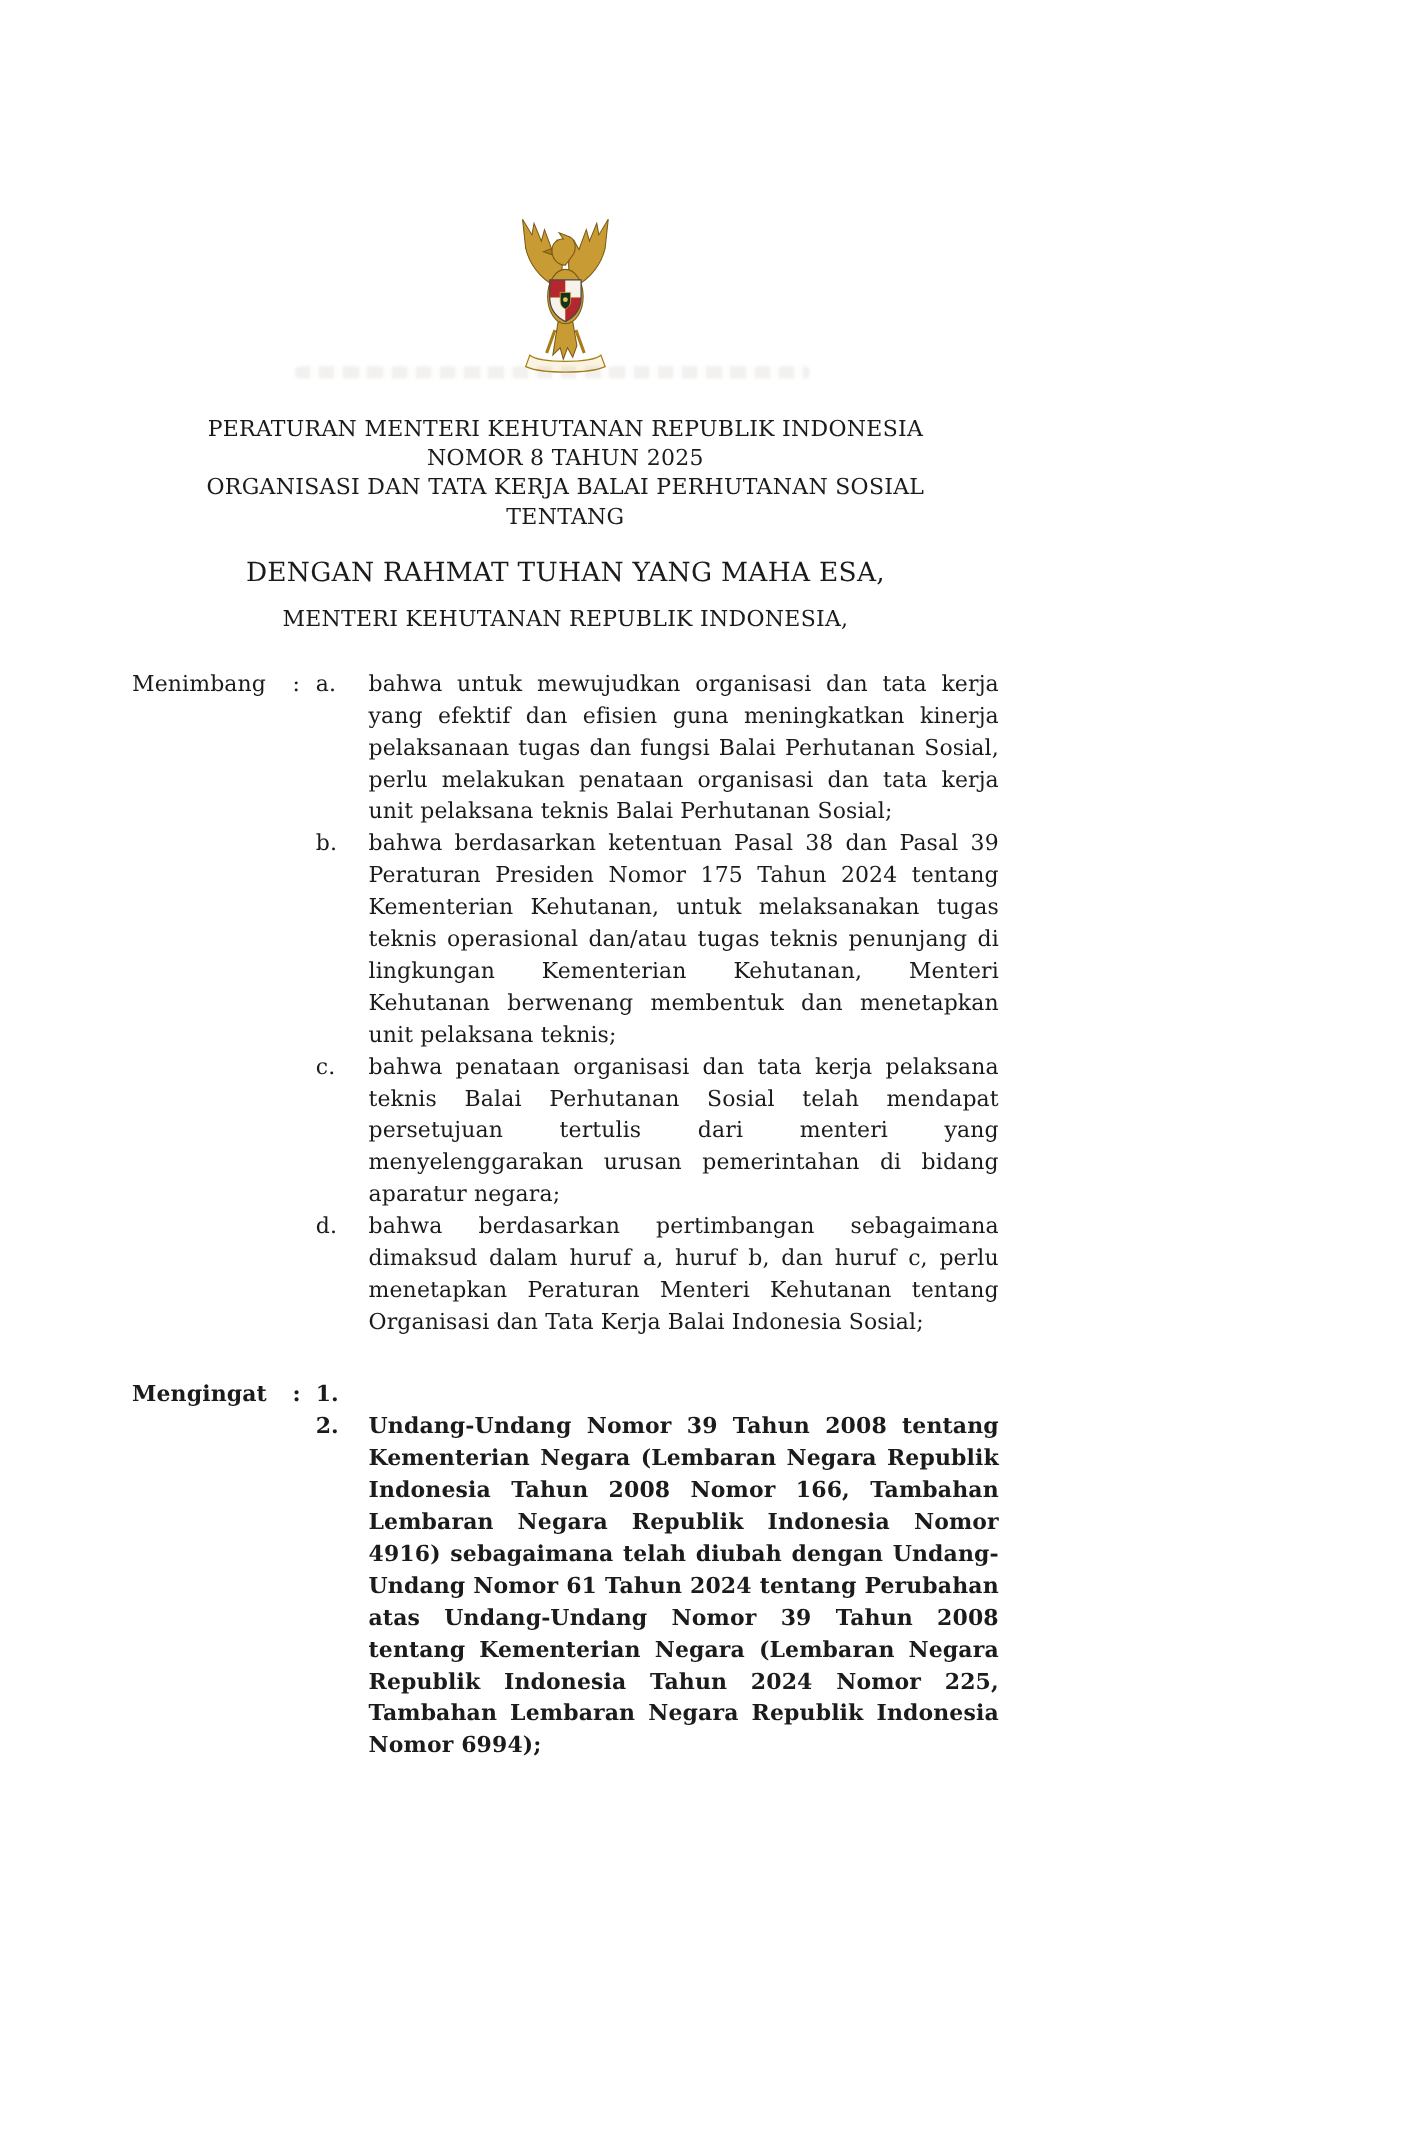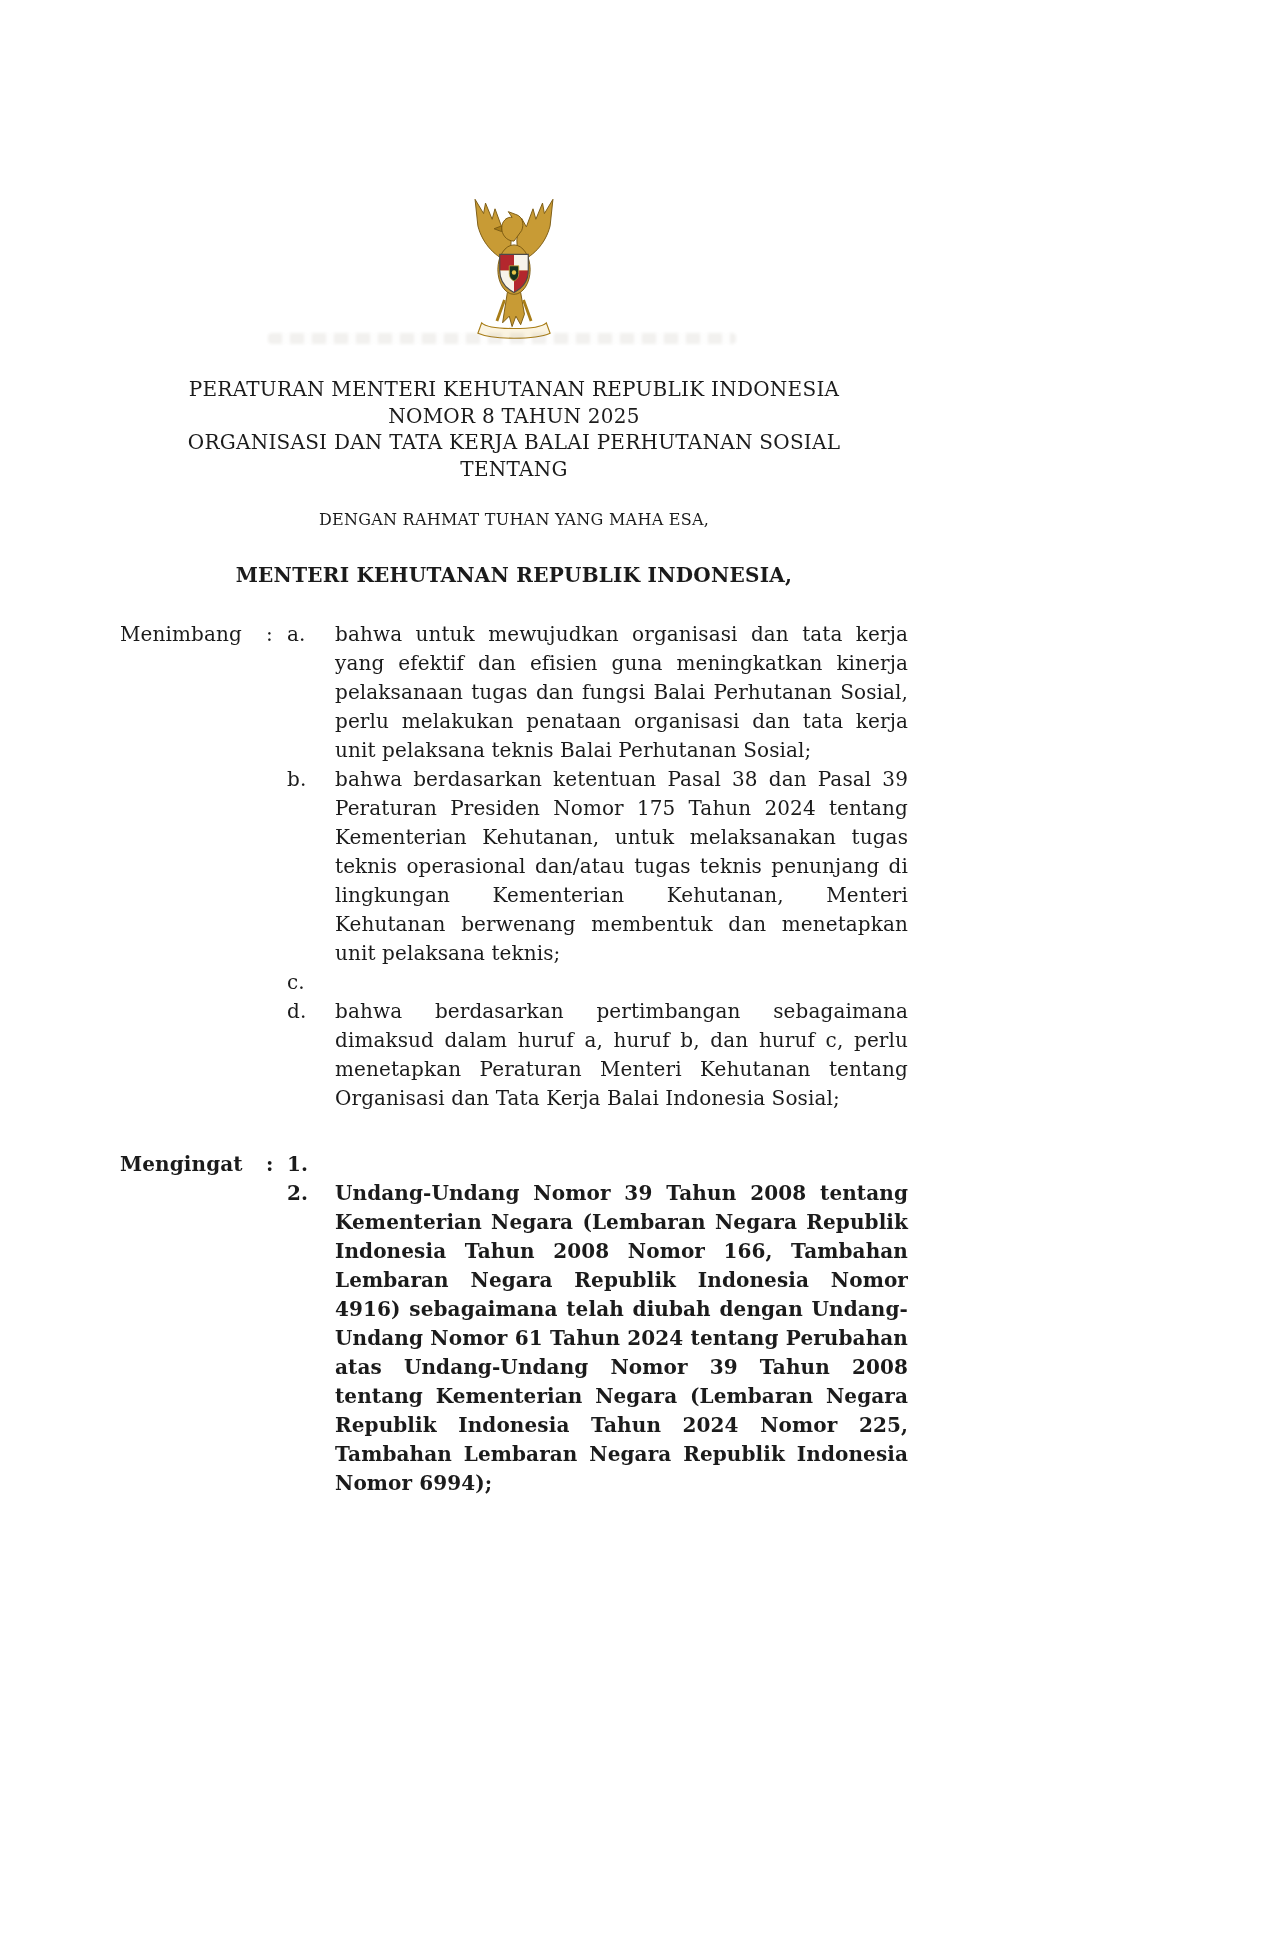--- a/index.html
+++ b/index.html
@@ -46,31 +46,30 @@
   .title-block {
     margin-top: 34px;
     text-align: center;
     font-size: 20px;
     line-height: 26.5px;
     letter-spacing: 0.25px;
   }
   .invocation {
     margin-top: 25px;
     text-align: center;
-    font-size: 16px;
+    font-size: 24px;
     line-height: 26.5px;
     letter-spacing: 0.25px;
   }
   .authority {
-    margin-top: 28px;
+    margin-top: 15px;
     text-align: center;
     font-size: 20px;
     line-height: 26.5px;
     letter-spacing: 0.25px;
-    font-weight: bold;
   }
   .section {
     font-size: 20px;
     line-height: 29px;
     letter-spacing: 0.1px;
   }
   .section-menimbang { margin-top: 32px; }
   .section-mengingat { margin-top: 37px; font-weight: bold; }
   .row {
     display: grid;
@@ -153,20 +152,21 @@
       <div class="row">
         <div class="cell-label"></div>
         <div class="cell-colon"></div>
         <div class="cell-marker">b.</div>
         <div class="cell-text">bahwa berdasarkan ketentuan Pasal 38 dan Pasal 39 Peraturan Presiden Nomor 175 Tahun 2024 tentang Kementerian Kehutanan, untuk melaksanakan tugas teknis operasional dan/atau tugas teknis penunjang di lingkungan Kementerian Kehutanan, Menteri Kehutanan berwenang membentuk dan menetapkan unit pelaksana teknis;</div>
       </div>
       <div class="row">
         <div class="cell-label"></div>
         <div class="cell-colon"></div>
         <div class="cell-marker">c.</div>
+        <div class="cell-text">bahwa penataan organisasi dan tata kerja pelaksana teknis Balai Perhutanan Sosial telah mendapat persetujuan tertulis dari menteri yang menyelenggarakan urusan pemerintahan di bidang aparatur negara;</div>
       </div>
       <div class="row">
         <div class="cell-label"></div>
         <div class="cell-colon"></div>
         <div class="cell-marker">d.</div>
         <div class="cell-text">bahwa berdasarkan pertimbangan sebagaimana dimaksud dalam huruf a, huruf b, dan huruf c, perlu menetapkan Peraturan Menteri Kehutanan tentang Organisasi dan Tata Kerja Balai Indonesia Sosial;</div>
       </div>
     </div>
 
     <div class="section section-mengingat">

